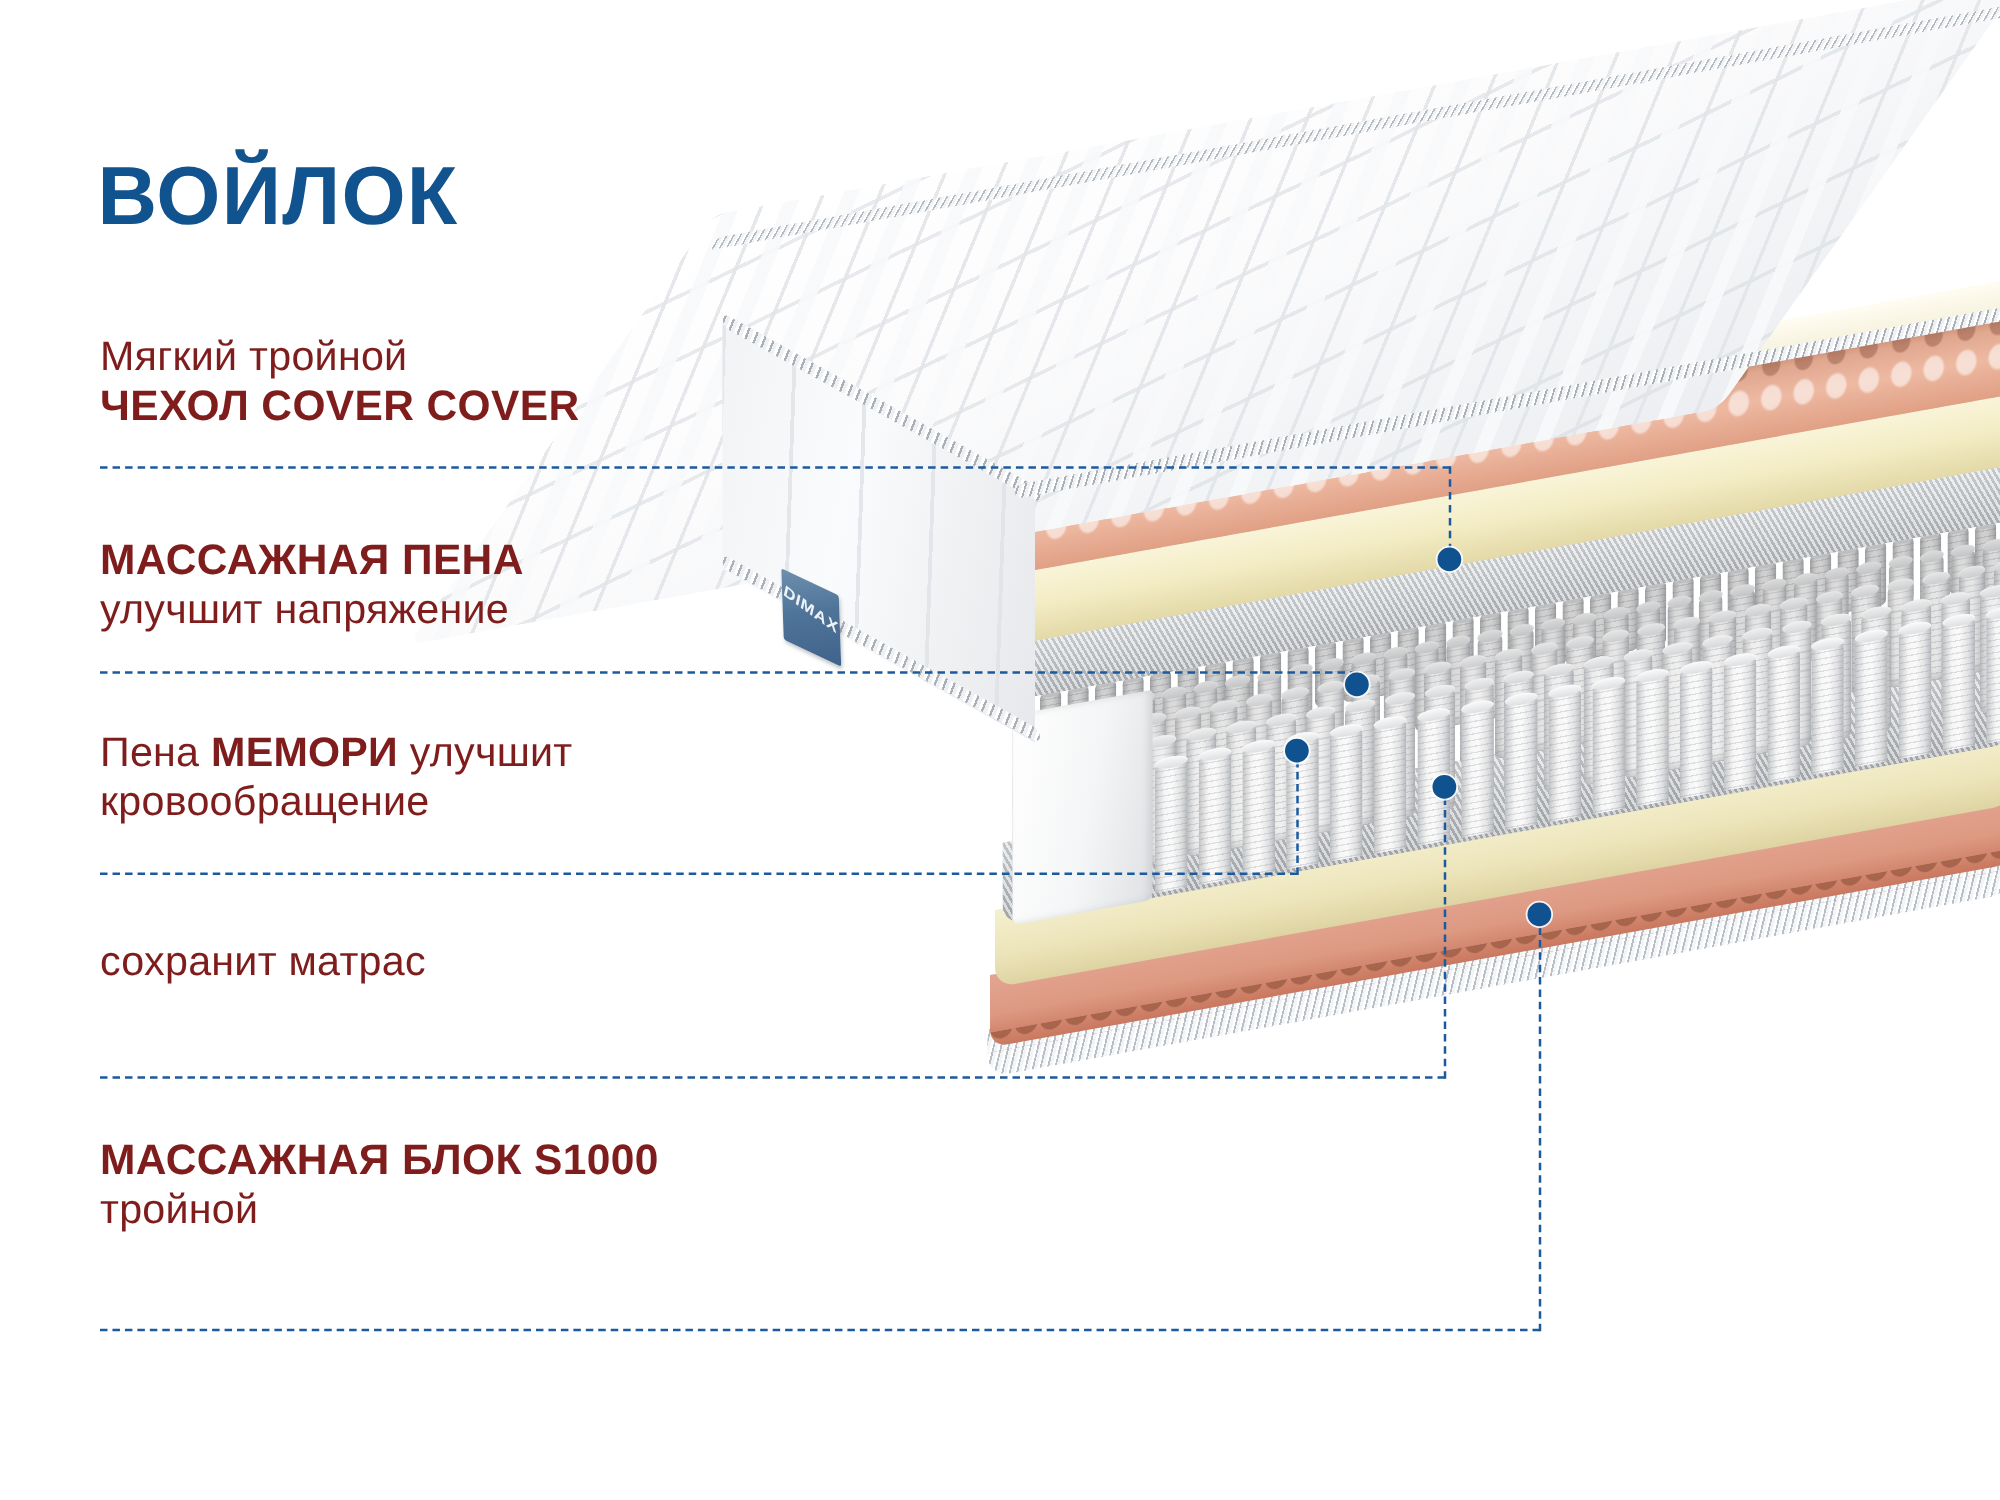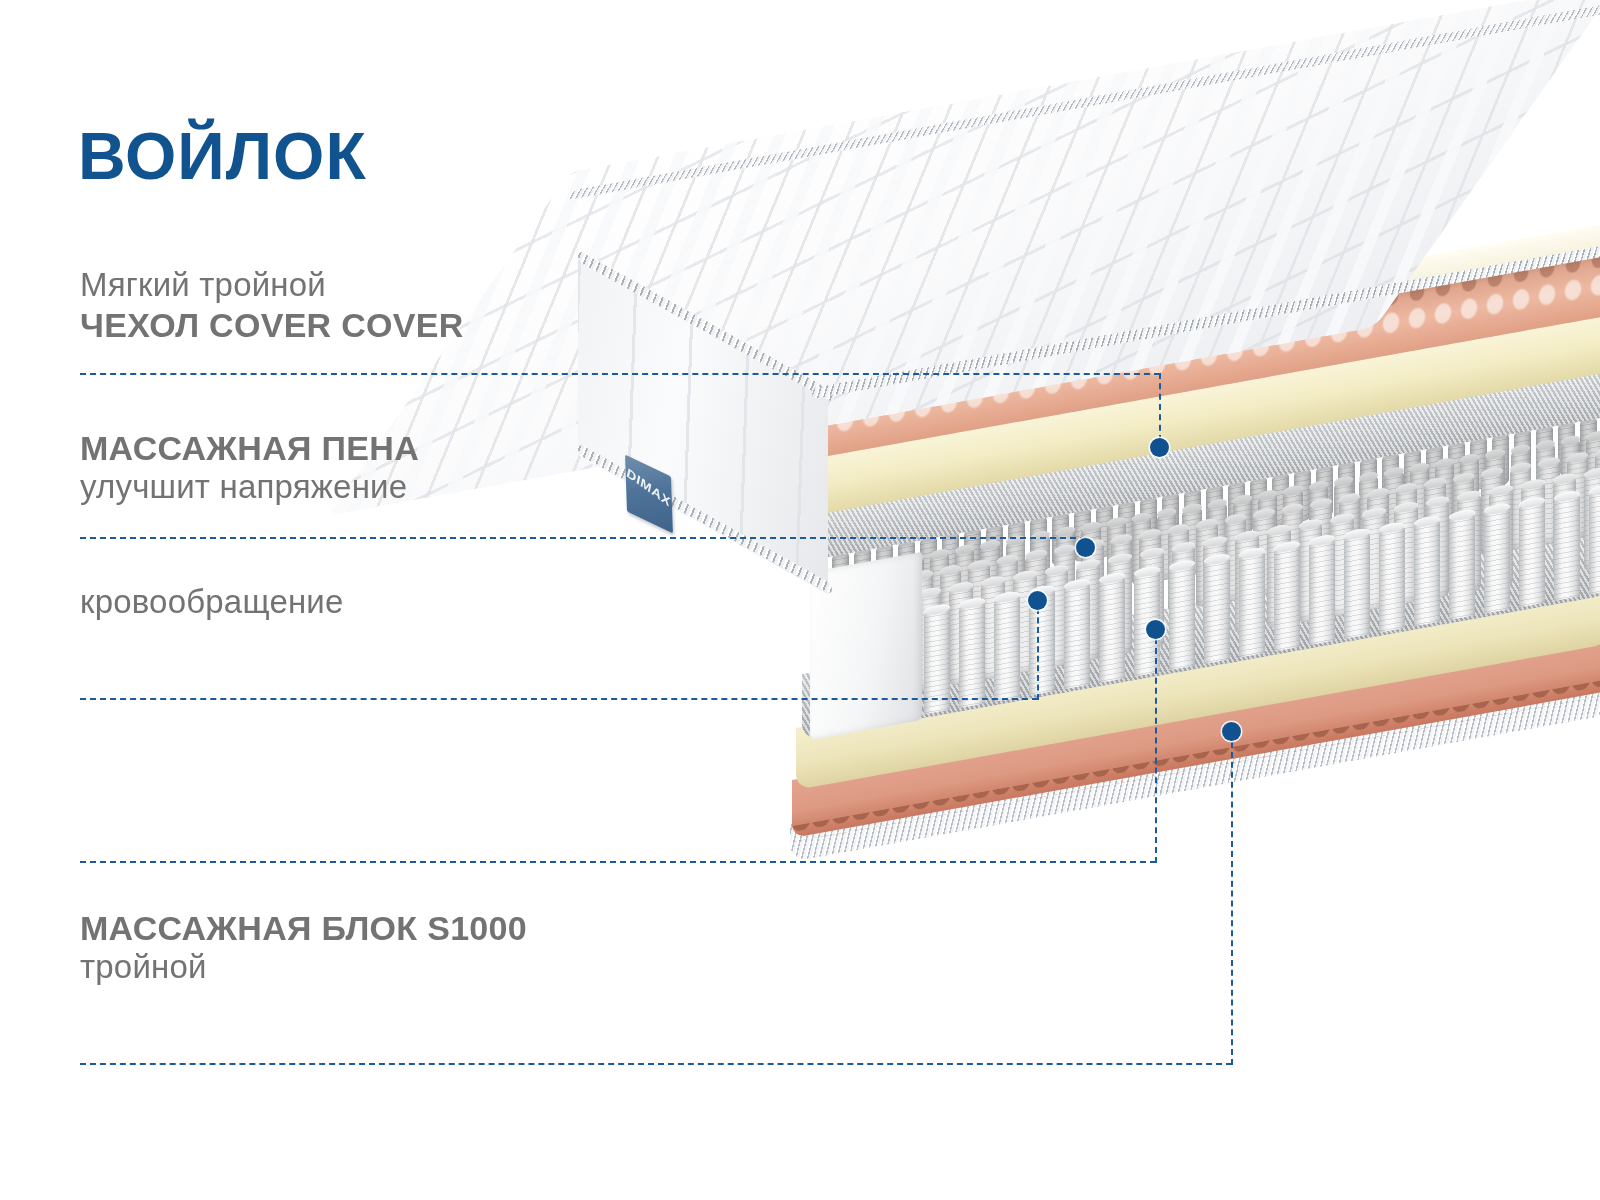--- a/index.html
+++ b/index.html
@@ -24,21 +24,21 @@
     font-size: 66px;
     font-weight: bold;
     letter-spacing: 1px;
     color: #11538f;
     line-height: 1;
   }
 
   
   .label-block {
     position: absolute;
-    color: #737373;
+    color: #7f1d1d;
     line-height: 1.18;
   }
   .lbl-line { display: block; white-space: nowrap; }
   .lt-reg  { font-weight: 400; font-size: 33px; letter-spacing: .2px; }
   .lt-bold { font-weight: 700; font-size: 33px; letter-spacing: .2px; }
   .lt-bold-up { font-weight: 700; font-size: 34px; letter-spacing: .3px; }
 
   
   .leader { position: absolute; }
   .leader .h {
@@ -529,24 +529,28 @@
     <span class="lbl-line lt-reg">Мягкий тройной</span>
     <span class="lbl-line lt-bold-up">ЧЕХОЛ COVER COVER</span>
   </div>
 
   <div class="label-block" style="left:80px; top:428px;">
     <span class="lbl-line lt-bold-up">МАССАЖНАЯ ПЕНА</span>
     <span class="lbl-line lt-reg">улучшит напряжение</span>
   </div>
 
   <div class="label-block" style="left:80px; top:583px;">
+    <span class="lbl-line">
+      <span class="lt-reg">Пена </span><span class="lt-bold">МЕМОРИ</span><span class="lt-reg"> улучшит</span>
+    </span>
     <span class="lbl-line lt-reg">кровообращение</span>
   </div>
 
   <div class="label-block" style="left:80px; top:750px;">
+    <span class="lbl-line lt-reg">сохранит матрас</span>
   </div>
 
   <div class="label-block" style="left:80px; top:908px;">
     <span class="lbl-line lt-bold-up">МАССАЖНАЯ БЛОК S1000</span>
     <span class="lbl-line lt-reg">тройной</span>
   </div>
 
 </div>
 
 </body></html>

